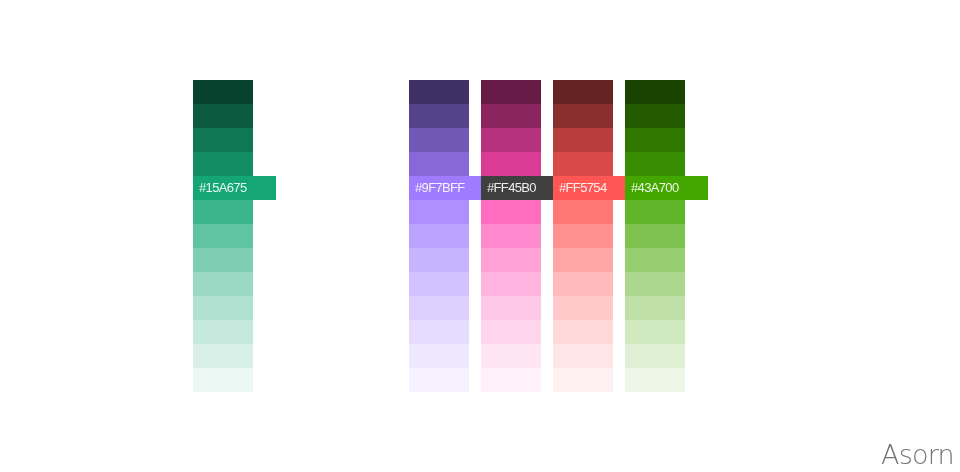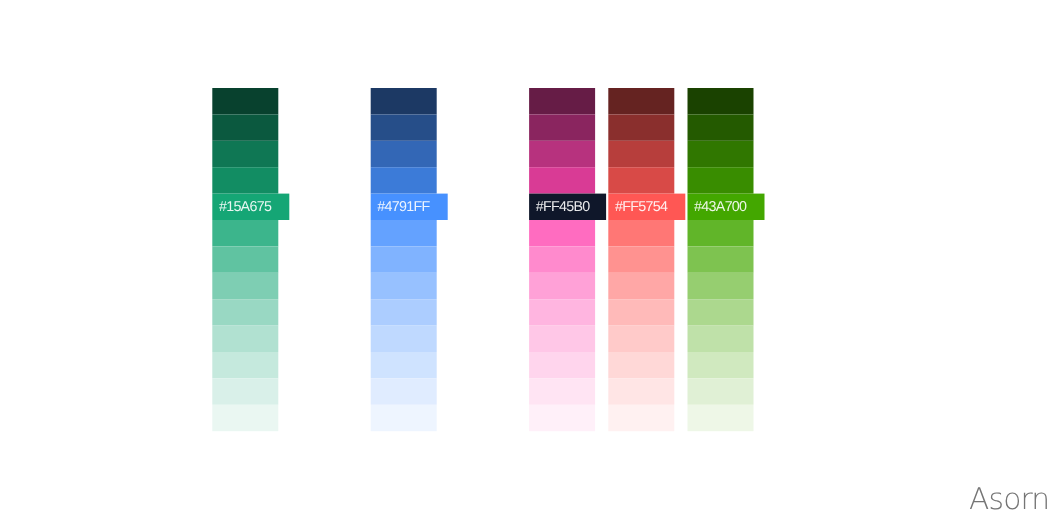--- a/index.html
+++ b/index.html
@@ -9,21 +9,21 @@
     background:#FFFFFF;
     font-family:"Liberation Sans",sans-serif;
     overflow:hidden;position:relative;
   }
   #palette{
     position:absolute;left:193px;top:80px;
     width:574px;height:312px;
   }
   .ramp{position:absolute;top:0;width:60px;height:312px;}
   .swatch{width:60px;height:24px;position:relative;}
-  .swatch.base{width:70px;}
+  .swatch.base{width:70px;padding-left:13px;}
   .swatch-label{
     position:absolute;left:6px;top:0;
     height:24px;line-height:24px;
     font-family:"Liberation Sans",sans-serif;
     font-size:13px;letter-spacing:-0.65px;
     color:rgba(255,255,255,0.9);
     white-space:nowrap;
     transform:translateZ(0);
   }
   #watermark{
@@ -49,43 +49,43 @@
       </div>
       <div class="swatch" style="background: rgb(60, 181, 140);"></div>
       <div class="swatch" style="background: rgb(96, 195, 161);"></div>
       <div class="swatch" style="background: rgb(126, 206, 179);"></div>
       <div class="swatch" style="background: rgb(153, 216, 195);"></div>
       <div class="swatch" style="background: rgb(177, 225, 209);"></div>
       <div class="swatch" style="background: rgb(197, 233, 221);"></div>
       <div class="swatch" style="background: rgb(217, 240, 233);"></div>
       <div class="swatch" style="background: rgb(234, 247, 242);"></div>
     </div>
-    <div class="ramp" style="left: 144px;">
-      <div class="swatch" style="background: rgb(28, 57, 100);"></div>
-      <div class="swatch" style="background: rgb(38, 78, 137);"></div>
-      <div class="swatch" style="background: rgb(51, 103, 182);"></div>
-      <div class="swatch" style="background: rgb(60, 123, 216);"></div>
-      <div class="swatch base" style="background: rgb(71, 145, 255);">
-        <span class="swatch-label">#4791FF</span>
+    <div class="ramp" style="left: 216px;">
+      <div class="swatch" style="background: rgb(62, 48, 100);"></div>
+      <div class="swatch" style="background: rgb(85, 66, 137);"></div>
+      <div class="swatch" style="background: rgb(113, 88, 182);"></div>
+      <div class="swatch" style="background: rgb(135, 104, 216);"></div>
+      <div class="swatch base" style="background: rgb(159, 123, 255);">
+        <span class="swatch-label">#9F7BFF</span>
       </div>
-      <div class="swatch" style="background: rgb(100, 162, 255);"></div>
-      <div class="swatch" style="background: rgb(128, 179, 255);"></div>
-      <div class="swatch" style="background: rgb(151, 193, 255);"></div>
-      <div class="swatch" style="background: rgb(172, 205, 255);"></div>
-      <div class="swatch" style="background: rgb(191, 217, 255);"></div>
-      <div class="swatch" style="background: rgb(207, 227, 255);"></div>
-      <div class="swatch" style="background: rgb(224, 236, 255);"></div>
-      <div class="swatch" style="background: rgb(238, 245, 255);"></div>
+      <div class="swatch" style="background: rgb(173, 143, 255);"></div>
+      <div class="swatch" style="background: rgb(188, 163, 255);"></div>
+      <div class="swatch" style="background: rgb(200, 179, 255);"></div>
+      <div class="swatch" style="background: rgb(211, 194, 255);"></div>
+      <div class="swatch" style="background: rgb(221, 208, 255);"></div>
+      <div class="swatch" style="background: rgb(230, 220, 255);"></div>
+      <div class="swatch" style="background: rgb(238, 232, 255);"></div>
+      <div class="swatch" style="background: rgb(246, 242, 255);"></div>
     </div>
     <div class="ramp" style="left: 288px;">
       <div class="swatch" style="background: rgb(102, 28, 70);"></div>
       <div class="swatch" style="background: rgb(138, 37, 95);"></div>
       <div class="swatch" style="background: rgb(183, 50, 126);"></div>
       <div class="swatch" style="background: rgb(217, 59, 149);"></div>
-      <div class="swatch base" style="background: #0f172a;">
+      <div class="swatch base" style="background: #404040;">
         <span class="swatch-label">#FF45B0</span>
       </div>
       <div class="swatch" style="background: rgb(255, 108, 192);"></div>
       <div class="swatch" style="background: rgb(255, 138, 205);"></div>
       <div class="swatch" style="background: rgb(255, 161, 215);"></div>
       <div class="swatch" style="background: rgb(255, 181, 224);"></div>
       <div class="swatch" style="background: rgb(255, 199, 231);"></div>
       <div class="swatch" style="background: rgb(255, 213, 237);"></div>
       <div class="swatch" style="background: rgb(255, 228, 243);"></div>
       <div class="swatch" style="background: rgb(255, 240, 249);"></div>

